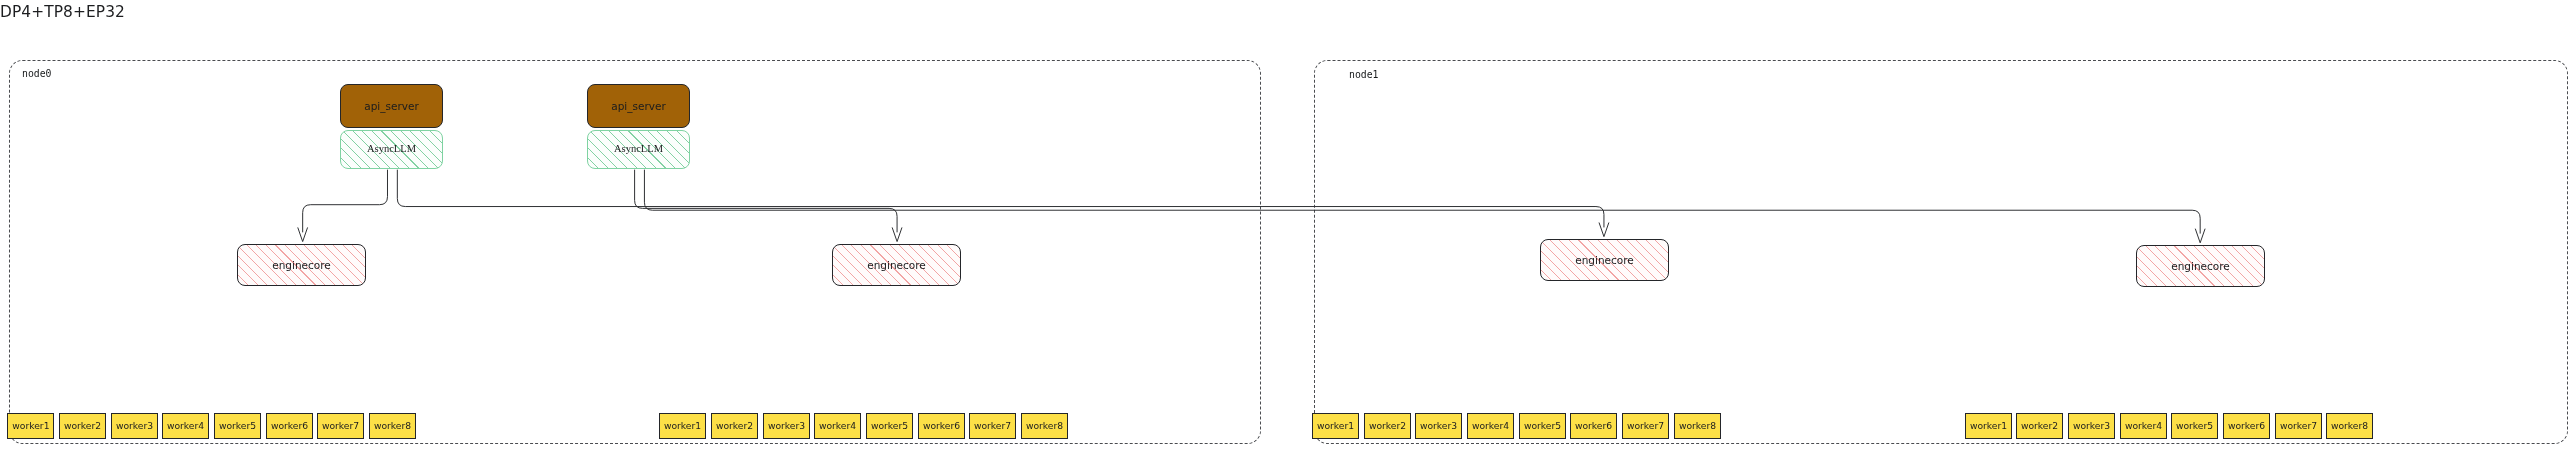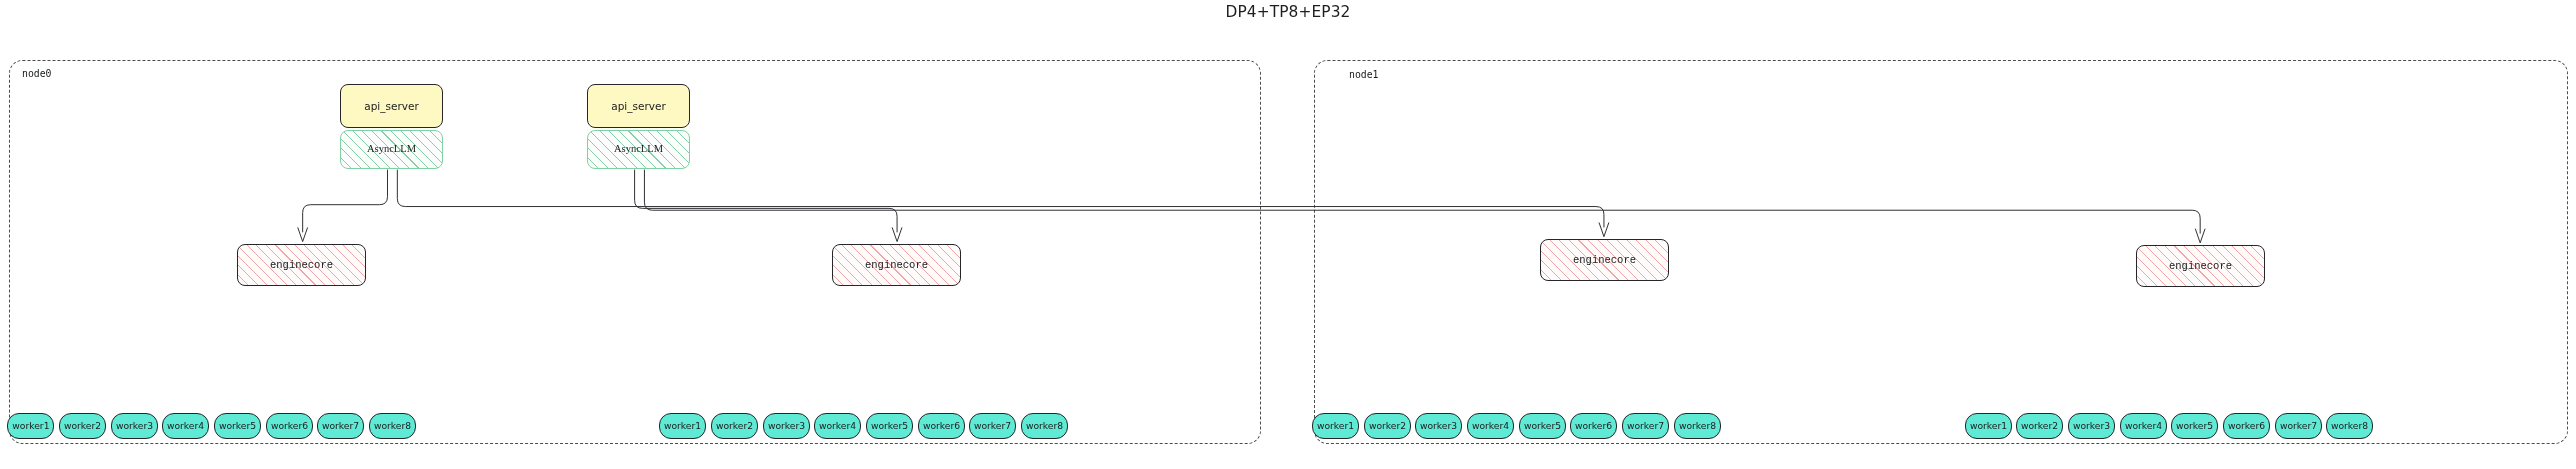--- a/index.html
+++ b/index.html
@@ -19,21 +19,21 @@
     background: #ffffff;
     overflow: hidden;
   }
 
   
   .diagram-title {
     position: absolute;
     left: 0;
     top: 2.5px;
     width: 2576px;
-    text-align: center;
+    text-align: left;
     font-size: 15.4px;
     line-height: 18.5px;
     letter-spacing: 0.1px;
     color: #1d1e20;
     font-family: "DejaVu Sans", "Liberation Sans", sans-serif;
   }
 
   
   .node-cluster {
     position: absolute;
@@ -61,21 +61,21 @@
     justify-content: center;
     font-size: 10.5px;
     line-height: 12.3px;
     color: #1b1c1e;
     white-space: nowrap;
     text-align: center;
   }
 
   
   .box--plain {
-    background: #fef9c3;
+    background: #a16207;
     border: 1.4px solid #24262a;
   }
 
   
   .box--green {
     border: 1.4px solid #7fd3a2;
     background-color: #fbfefc;
     background-image: repeating-linear-gradient(
       45deg,
       rgba(125, 207, 159, 0.95) 0px,
@@ -90,28 +90,27 @@
   .box--pink {
     border: 1.4px solid #24262a;
     background-color: #fffbfb;
     background-image: repeating-linear-gradient(
       45deg,
       rgba(240, 150, 150, 0.85) 0px,
       rgba(240, 150, 150, 0.85) 0.8px,
       rgba(255, 255, 255, 0) 0.8px,
       rgba(255, 255, 255, 0) 6.8px
     );
-    font-family: Liberation Mono, monospace;
   }
 
   
   .box--worker {
-    background: #5eead4;
+    background: #fde047;
     border: 1.2px solid #24262a;
-    border-radius: 12px;
+    border-radius: 0;
     font-size: 9.2px;
   }
 
   
   #edge-layer {
     position: absolute;
     left: 0;
     top: 0;
     width: 2576px;
     height: 469px;

